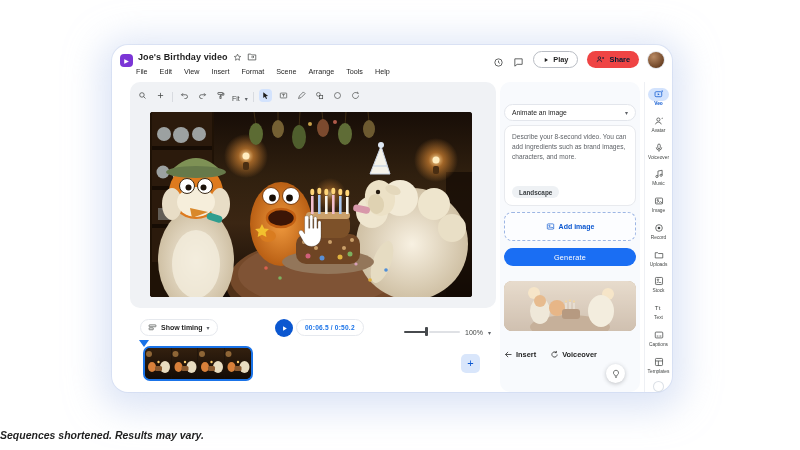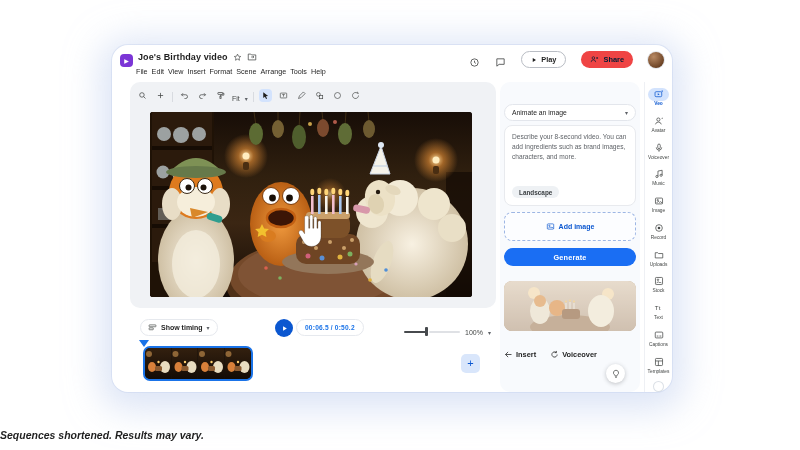--- a/index.html
+++ b/index.html
@@ -5,23 +5,23 @@
   html,body{margin:0;padding:0}
   body{width:800px;height:450px;background:#ffffff;font-family:"Liberation Sans",sans-serif;position:relative;overflow:hidden;color:#1f1f1f}
   .row{display:flex;align-items:flex-end}
   svg{display:block}
   .win{position:absolute;left:112px;top:45px;width:560px;height:347px;background:#fff;border-radius:16px;
        box-shadow:0 6px 34px 12px rgba(193,208,238,.55),0 0 0 1px rgba(228,234,246,.9)}
   .logo{position:absolute;left:8px;top:9px;width:13px;height:13px;border-radius:4px;background:#7b35d6;display:flex;align-items:center;justify-content:center}
   .logo span{color:#fff;font-size:6px;line-height:1}
   .title-row{position:absolute;left:26px;top:7px;gap:5px}
   .doc-title{font-size:9px;font-weight:bold;color:#1f1f1f;letter-spacing:.1px}
-  .menu-row{position:absolute;left:22px;top:21px;}
+  .menu-row{position:absolute;left:22px;top:21px;gap:8px}
   .menu-item{font-size:7.2px;color:#1f1f1f;padding:1px 2px;border-radius:3px}
-  .hdr-right{position:absolute;right:8px;top:6px;gap:15px}
+  .hdr-right{position:absolute;right:8px;top:6px;gap:9px}
   .pill{height:17px;border-radius:9px;display:flex;align-items:center;gap:4px;padding:0 9px;box-sizing:border-box}
   .play-pill{border:1px solid #b9bdc4;background:#fff}
   .share-pill{background:#ef4444;color:#001d35}
   .pill .lbl{font-size:7.4px;font-weight:bold;color:#1f1f1f}
   .share-pill .lbl{color:#001d35}
   .avatar{width:16px;height:16px;border-radius:50%;background:radial-gradient(circle at 35% 30%,#b98a64,#6e4527 70%,#3c2413);box-shadow:0 0 0 1px #e2e6ec}
   .canvas{position:absolute;left:18px;top:37px;width:366px;height:226px;background:#f0f2f5;border-radius:10px}
   .toolbar{position:absolute;left:6px;top:4px;height:16px;gap:5px}
   .tbtn{width:13px;height:13px;display:flex;align-items:center;justify-content:center;border-radius:4px;color:#444746}
   .tbtn.active{background:#d3e3fd}
@@ -45,21 +45,21 @@
   .panel-hdr{position:absolute;left:6px;top:4px;right:6px;height:14px;display:flex;align-items:center;gap:4px}
   .panel-title{font-size:7.8px;font-weight:bold;color:#1f1f1f;flex:1}
   .select{position:absolute;left:4px;top:22px;width:132px;height:17px;background:#fff;border:1px solid #e3e6ec;border-radius:9px;display:flex;align-items:center;box-sizing:border-box;padding:0 7px}
   .select .val{flex:1;font-size:6.8px;color:#1f1f1f}
   .prompt-card{position:absolute;left:4px;top:43px;width:132px;height:81px;background:#fff;border:1px solid #e8eaee;border-radius:8px;box-sizing:border-box}
   .prompt-text{position:absolute;left:7px;top:6px;right:7px;font-size:6.6px;line-height:1.5;color:#5f6368}
   .chip{position:absolute;left:7px;bottom:7px;background:#eef1f4;border-radius:8px;padding:2.5px 7px;font-size:6.4px;color:#3c4043;font-weight:bold}
   .addimg{position:absolute;left:4px;top:130px;width:132px;height:29px;border:1px dashed #9db6e4;border-radius:8px;background:#fcfdff;display:flex;align-items:center;justify-content:center;gap:4px;box-sizing:border-box;color:#0b57d0}
   .addimg .lbl{font-size:7px;font-weight:bold;color:#0b57d0}
   .genbtn{position:absolute;left:4px;top:166px;width:132px;height:18px;border-radius:9px;background:#1a6ef3;display:flex;align-items:center;justify-content:center}
-  .genbtn .lbl{font-size:7.3px;font-weight:bold;color:#fff;letter-spacing:.2px}
+  .genbtn .lbl{font-size:7.3px;font-weight:normal;color:#fff;letter-spacing:.2px}
   .genthumb{position:absolute;left:4px;top:199px;width:132px;height:50px;border-radius:8px;overflow:hidden;background:#cbb8a0}
   .actions{position:absolute;left:4px;top:266px;right:4px;height:12px;display:flex;align-items:center;gap:14px}
   .actbtn{display:flex;align-items:center;gap:3px;color:#1f1f1f}
   .actbtn .lbl{font-size:7.4px;font-weight:bold}
   .tips{position:absolute;left:106px;top:282px;width:19px;height:19px;border-radius:50%;background:#fff;box-shadow:0 1px 4px rgba(60,64,67,.3);display:flex;align-items:center;justify-content:center;color:#444746}
   .sidebar{position:absolute;left:532px;top:37px;width:28px;height:310px;border-left:1px solid #eef0f4;display:flex;flex-direction:column;align-items:center;padding-top:2px;box-sizing:border-box}
   .sb-item{width:28px;height:27px;display:flex;flex-direction:column;align-items:center;justify-content:center;gap:1.5px}
   .sb-label{font-size:4.8px;color:#444746;text-align:center;line-height:1}
   .sb-item.active .sb-label{color:#0b57d0;font-weight:bold}
   .sb-iconwrap{width:21px;height:13px;border-radius:7px;display:flex;align-items:center;justify-content:center}

